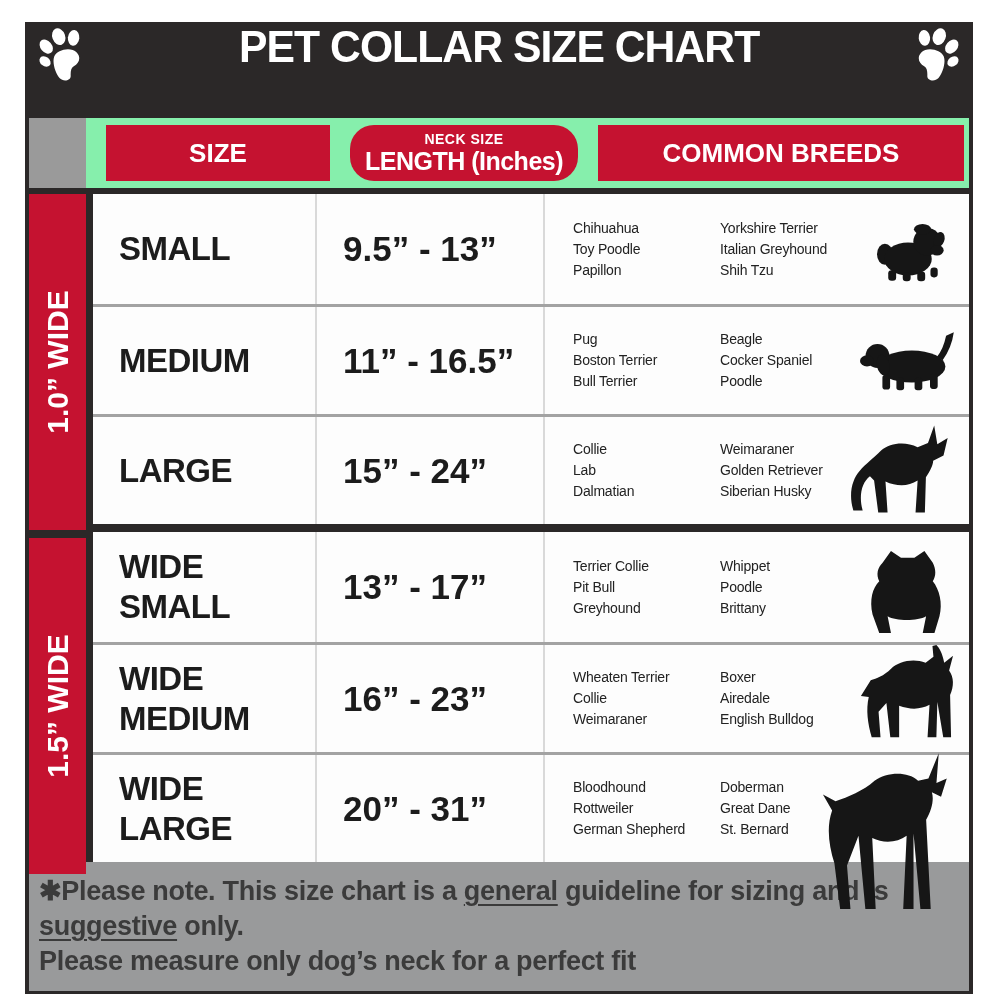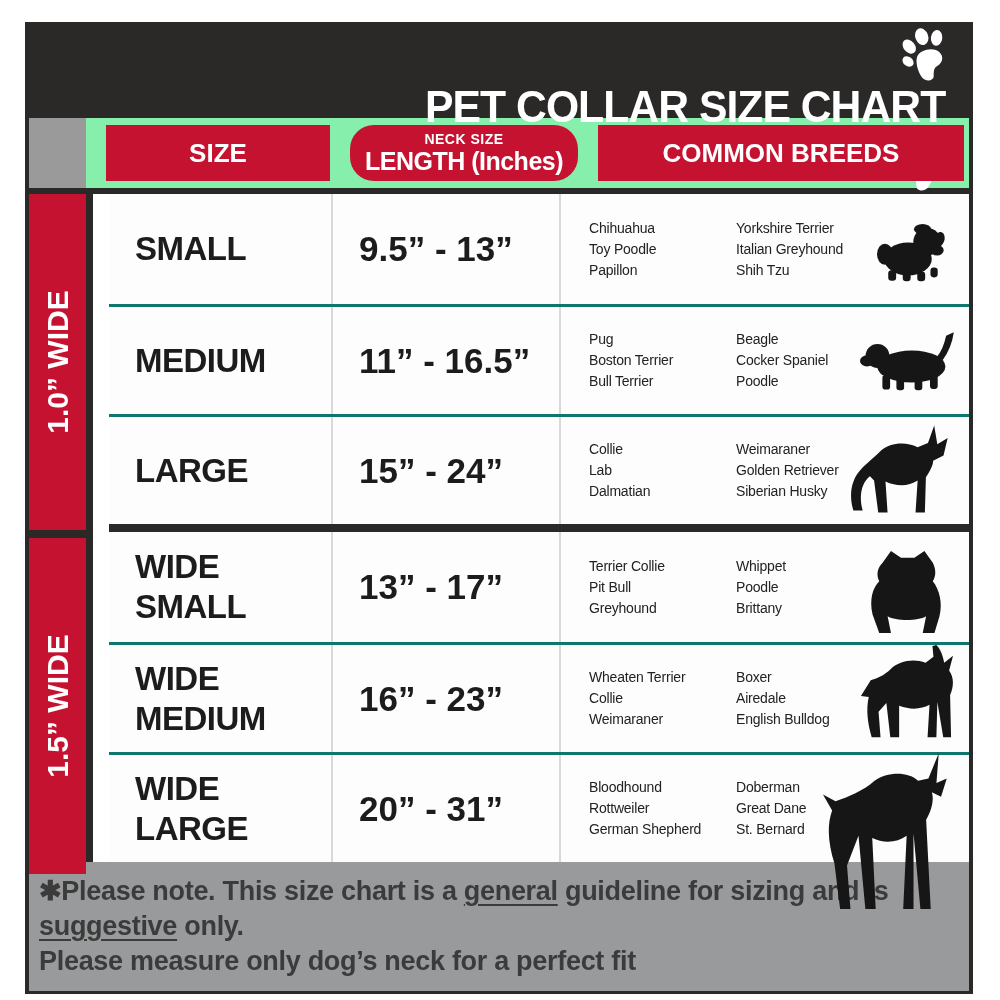--- a/index.html
+++ b/index.html
@@ -1,20 +1,20 @@
 <!DOCTYPE html>
 <html><head>
 <meta charset="utf-8">
 <style>
   * { box-sizing: border-box; margin: 0; padding: 0; }
   html,body { width:1000px; height:1000px; background:#ffffff; font-family:"Liberation Sans", sans-serif; }
   .page { position:absolute; left:25px; top:22px; width:948px; }
 
   
-  .title-bar { background:#2b2828; height:96px; display:flex; align-items:flex-end; justify-content:space-between; padding:0 20px;flex-direction:column; }
+  .title-bar { background:#2b2828; height:96px; display:flex; align-items:flex-start; justify-content:space-between; padding:0 9px; }
   .title { color:#ffffff; font-size:44px; font-weight:bold; letter-spacing:-1px; transform:scaleX(0.97); white-space:nowrap; }
   .paw { width:56px; height:60px; flex:0 0 auto; }
 
   
   .outer { border-left:4px solid #2b2828; border-right:4px solid #2b2828; }
   .header-row { background:#86efac; display:flex; gap:20px; padding:7px 5px 7px 0; height:70px; }
   .corner-cell { width:57px; background:#9a9a9a; margin:-7px 0; }
   .hcell { background:#c51230; color:#fff; display:flex; flex-direction:column; align-items:center; justify-content:center; text-align:center; }
   .hcell.size { width:224px; font-size:26px; font-weight:bold; }
   .hcell.len { width:228px;border-radius:24px; }
@@ -22,22 +22,22 @@
   .hcell.len .big { font-size:25px; font-weight:bold; letter-spacing:-0.5px; }
   .hcell.breeds { flex:1; font-size:26px; font-weight:bold; }
 
   
   .body { display:flex; border-top:6px solid #2b2828; }
   .strip { width:64px; background:#2b2828; position:relative; flex:0 0 auto; }
   .vbar { position:absolute; left:0; width:57px; background:#c51230; display:flex; align-items:center; justify-content:center; }
   .vbar.one { top:0; height:336px; }
   .vbar.two { top:344px; height:336px; }
   .vlabel { color:#fff; font-weight:bold; font-size:30px; letter-spacing:0px; transform:rotate(-90deg); white-space:nowrap; }
-  .rows-col { flex:1;padding-left:16px; }
-  .section .row + .row { border-top:3px solid #0f766e; }
+  .rows-col { flex:1; }
+  .section .row + .row { border-top:3px solid #a3a3a3; }
   .divider { height:8px; background:#2b2828; }
   .row { height:110px; background:#fdfdfd; display:flex; }
   .c-size { width:224px; border-right:2px solid #d9d9d9; display:flex; align-items:center; padding-left:26px; font-size:33px; font-weight:bold; color:#1c1c1c; letter-spacing:-0.5px; line-height:1.2; }
   .c-range { width:228px; border-right:2px solid #d9d9d9; display:flex; align-items:center; padding-left:26px; font-size:35px; font-weight:bold; color:#1c1c1c; }
   .c-breeds { flex:1; position:relative; display:flex; align-items:center; padding-left:28px; }
   .blist { font-size:14px; line-height:21px; color:#222; letter-spacing:-0.2px; }
   .blist.a { width:147px; }
   .blist.b { width:165px; }
   .dog { position:absolute; }
   .dog svg { display:block; }

